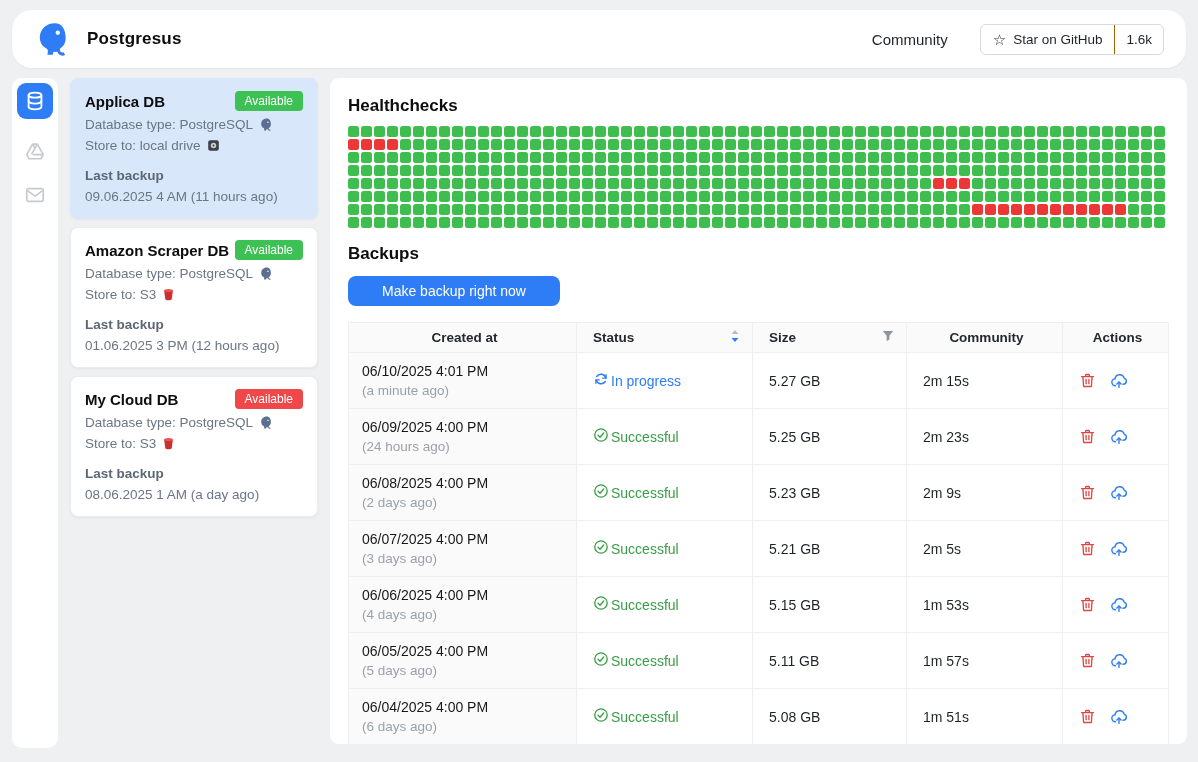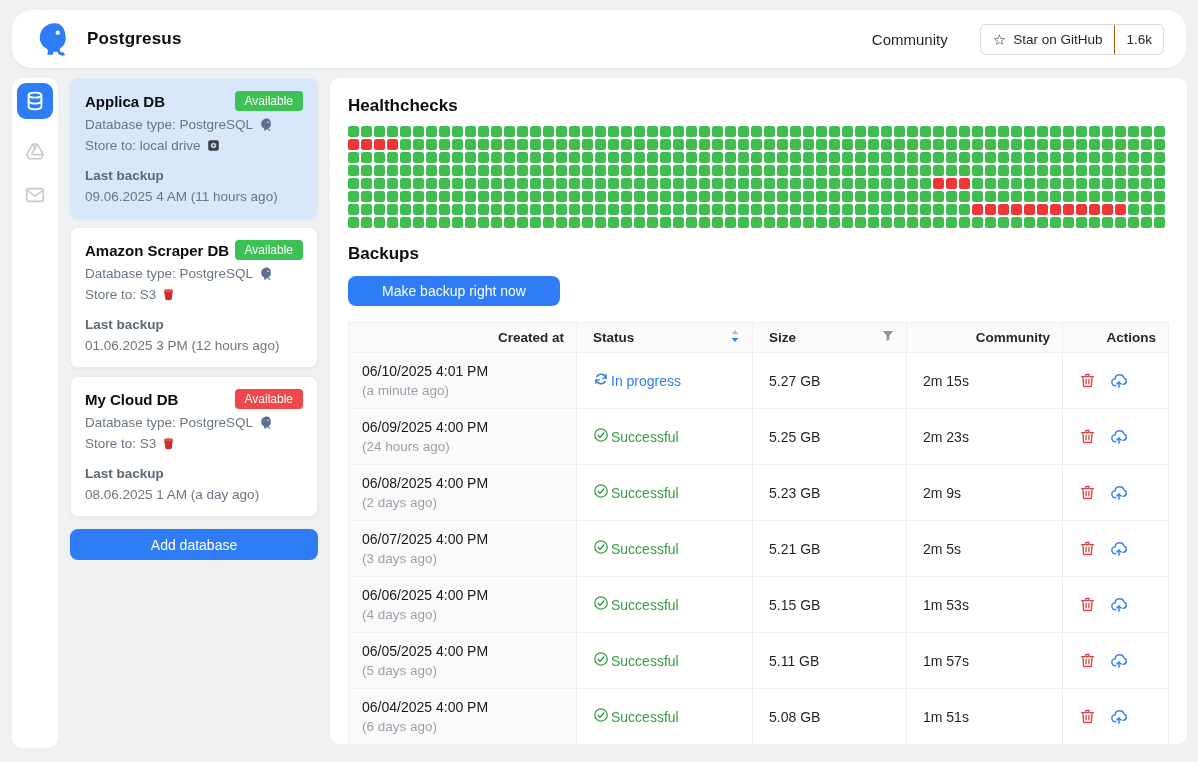--- a/index.html
+++ b/index.html
@@ -50,21 +50,21 @@
   .section-title{font-size:17px;font-weight:800;color:#0d0d0d;margin:4px 0 10px}
   .heatmap{display:flex;flex-direction:column;gap:2px;margin-bottom:16px}
   .hm-row{display:flex;gap:2px}
   .hm-cell{width:11px;height:11px;border-radius:2.5px;background:var(--heat-green);flex:0 0 auto}
   .hm-cell.red{background:var(--heat-red)}
   .make-backup{background:var(--primary);color:#fff;border:none;border-radius:8px;height:30px;padding:0 34px;font-size:14px;font-family:inherit;margin:2px 0 16px;cursor:pointer}
 
   
   table{width:100%;border-collapse:collapse;table-layout:fixed}
   th,td{border:1px solid #efefef}
-  th{background:#fafafa;font-size:13.5px;font-weight:700;color:#24292f;text-align:right;height:30px;padding:4px 12px 4px 16px}
+  th{background:#fafafa;font-size:13.5px;font-weight:700;color:#24292f;text-align:center;height:30px;padding:4px 12px 4px 16px}
   td{height:56px;padding:8px 16px;font-size:14px;vertical-align:middle}
   td.created{background:#fafafa;padding-left:13px}
   .hcell{display:flex;align-items:center;justify-content:space-between}
   .dt{color:#18181b}
   .ago{color:#9aa1ab;font-size:13.5px;margin-top:4px}
   .status{display:flex;align-items:center;gap:2px}
   .status.progress{color:var(--primary)}
   .status.success{color:var(--success)}
   .actions{display:flex;align-items:center;gap:14px}
   .act{display:inline-flex;cursor:pointer}
@@ -200,21 +200,20 @@
           <span class="ic">
             <svg width="13" height="13" viewBox="0 0 16 16">
               <path fill="#cf2e2e" d="M2.6 3.2 4 13.4c.1 1 1.9 1.7 4 1.7s3.9-.7 4-1.7l1.4-10.2z"></path>
               <ellipse cx="8" cy="3.1" rx="5.4" ry="2" fill="#e55353"></ellipse>
             </svg>
           </span>
         </div>
         <div class="last-label">Last backup</div>
         <div class="last-value">08.06.2025 1 AM (a day ago)</div>
       </div>
-    <button class="add-db" id="add-db-btn">Add database</button>
   </div>
 
   <div class="main">
     <div class="section-title">Healthchecks</div>
     <div class="heatmap" id="heatmap">
         <div class="hm-row">
           <div class="hm-cell"></div>
           <div class="hm-cell"></div>
           <div class="hm-cell"></div>
           <div class="hm-cell"></div>

